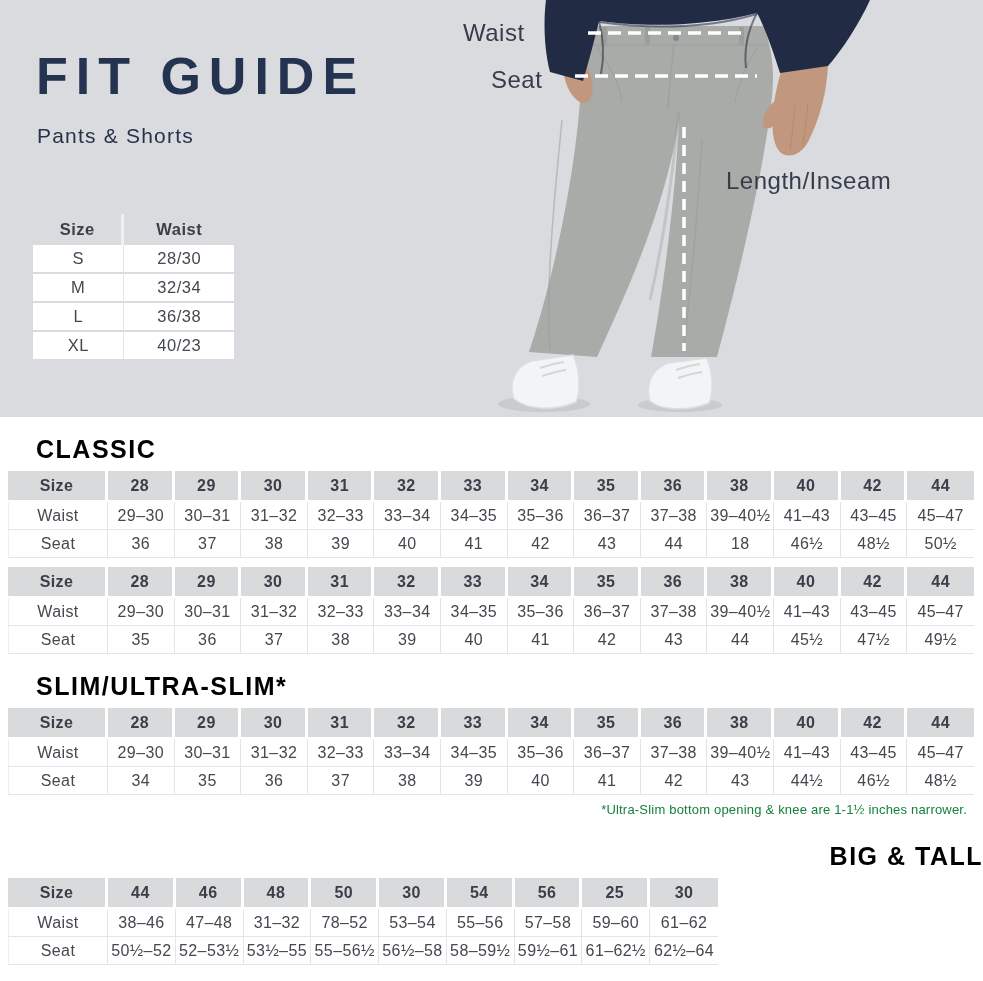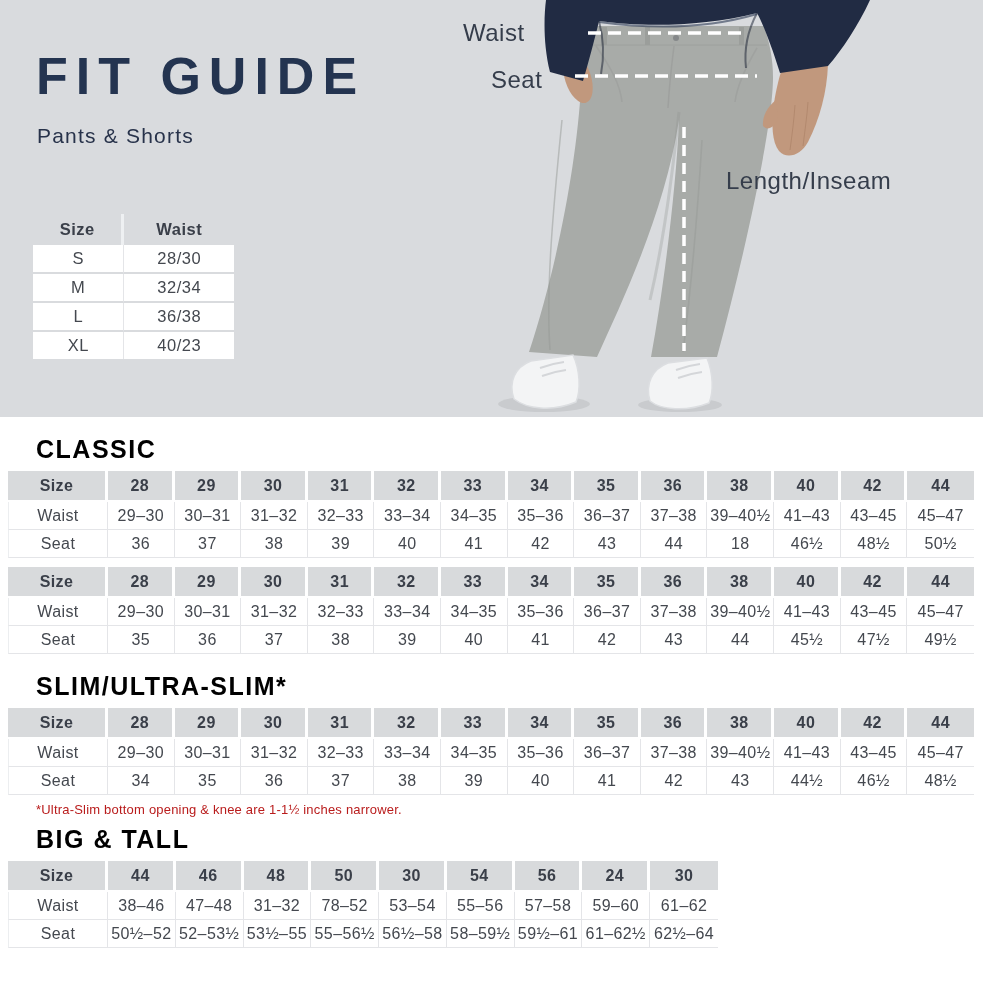--- a/index.html
+++ b/index.html
@@ -35,34 +35,34 @@
   .mini .d .tcell:first-child { border-right:1px solid #e4e5e8; }
   .mini .d:last-child .tcell { border-bottom:none; }
   
   #sections { position:absolute; left:0; top:417px; width:983px; }
   .section-title {
     margin:19px 0 0 36px; font-size:25px; font-weight:800; letter-spacing:1.5px;
     color:#000000; line-height:26px;
   }
   .section:nth-child(2) .section-title { margin-top:23px; }
   .section:nth-child(3) .section-title { margin-top:19px; }
-  .section:nth-child(4) .section-title { margin-top:9px; }
+  .section:nth-child(4) .section-title { margin-top:26px;text-align:right; }
   .tbl { display:table; table-layout:fixed; border-collapse:separate; border-spacing:0;
          margin:9px 0 0 8px; font-size:16px; }
   .tbl .trow { display:table-row; }
   .tbl .tcell { display:table-cell; text-align:center; vertical-align:middle; letter-spacing:.4px; }
   .tbl .tcell:first-child { width:97px; }
   .tbl .h .tcell { background:#d8dadc; font-weight:700; color:#3a3f49; height:29px;
                    border-right:3px solid #fff; border-bottom:2px solid #fff; }
   .tbl .h .tcell:last-child { border-right:none; }
   .tbl .d .tcell { background:#fff; color:#44484f; height:27px;
                    border-right:1px solid #e4e5e8; border-bottom:1px solid #e4e5e8; }
   .tbl .d .tcell:first-child { border-left:1px solid #eceef0; }
   .tbl .d .tcell:last-child { border-right:none; }
-  .footnote { margin:7px 16px 0 36px; font-size:13px; color:#b91c1c; letter-spacing:.2px; }
+  .footnote { margin:7px 16px 0 36px; font-size:13px; color:#15803d; letter-spacing:.2px;text-align:right; }
 </style>
 </head>
 <body>
 
 <div class="page">
 
   <div class="hero">
 
     <svg width="983" height="417" viewBox="0 0 983 417" aria-hidden="true">
       <rect x="0" y="0" width="983" height="417" fill="#d9dbde"></rect>
@@ -303,21 +303,21 @@
         <div class="tbl" style="width: 710px;">
           <div class="trow h">
             <div class="tcell">Size</div>
             <div class="tcell">44</div>
             <div class="tcell">46</div>
             <div class="tcell">48</div>
             <div class="tcell">50</div>
             <div class="tcell">30</div>
             <div class="tcell">54</div>
             <div class="tcell">56</div>
-            <div class="tcell">24</div>
+            <div class="tcell">25</div>
             <div class="tcell">30</div>
           </div>
           <div class="trow d">
             <div class="tcell">Waist</div>
             <div class="tcell">38–46</div>
             <div class="tcell">47–48</div>
             <div class="tcell">31–32</div>
             <div class="tcell">78–52</div>
             <div class="tcell">53–54</div>
             <div class="tcell">55–56</div>

